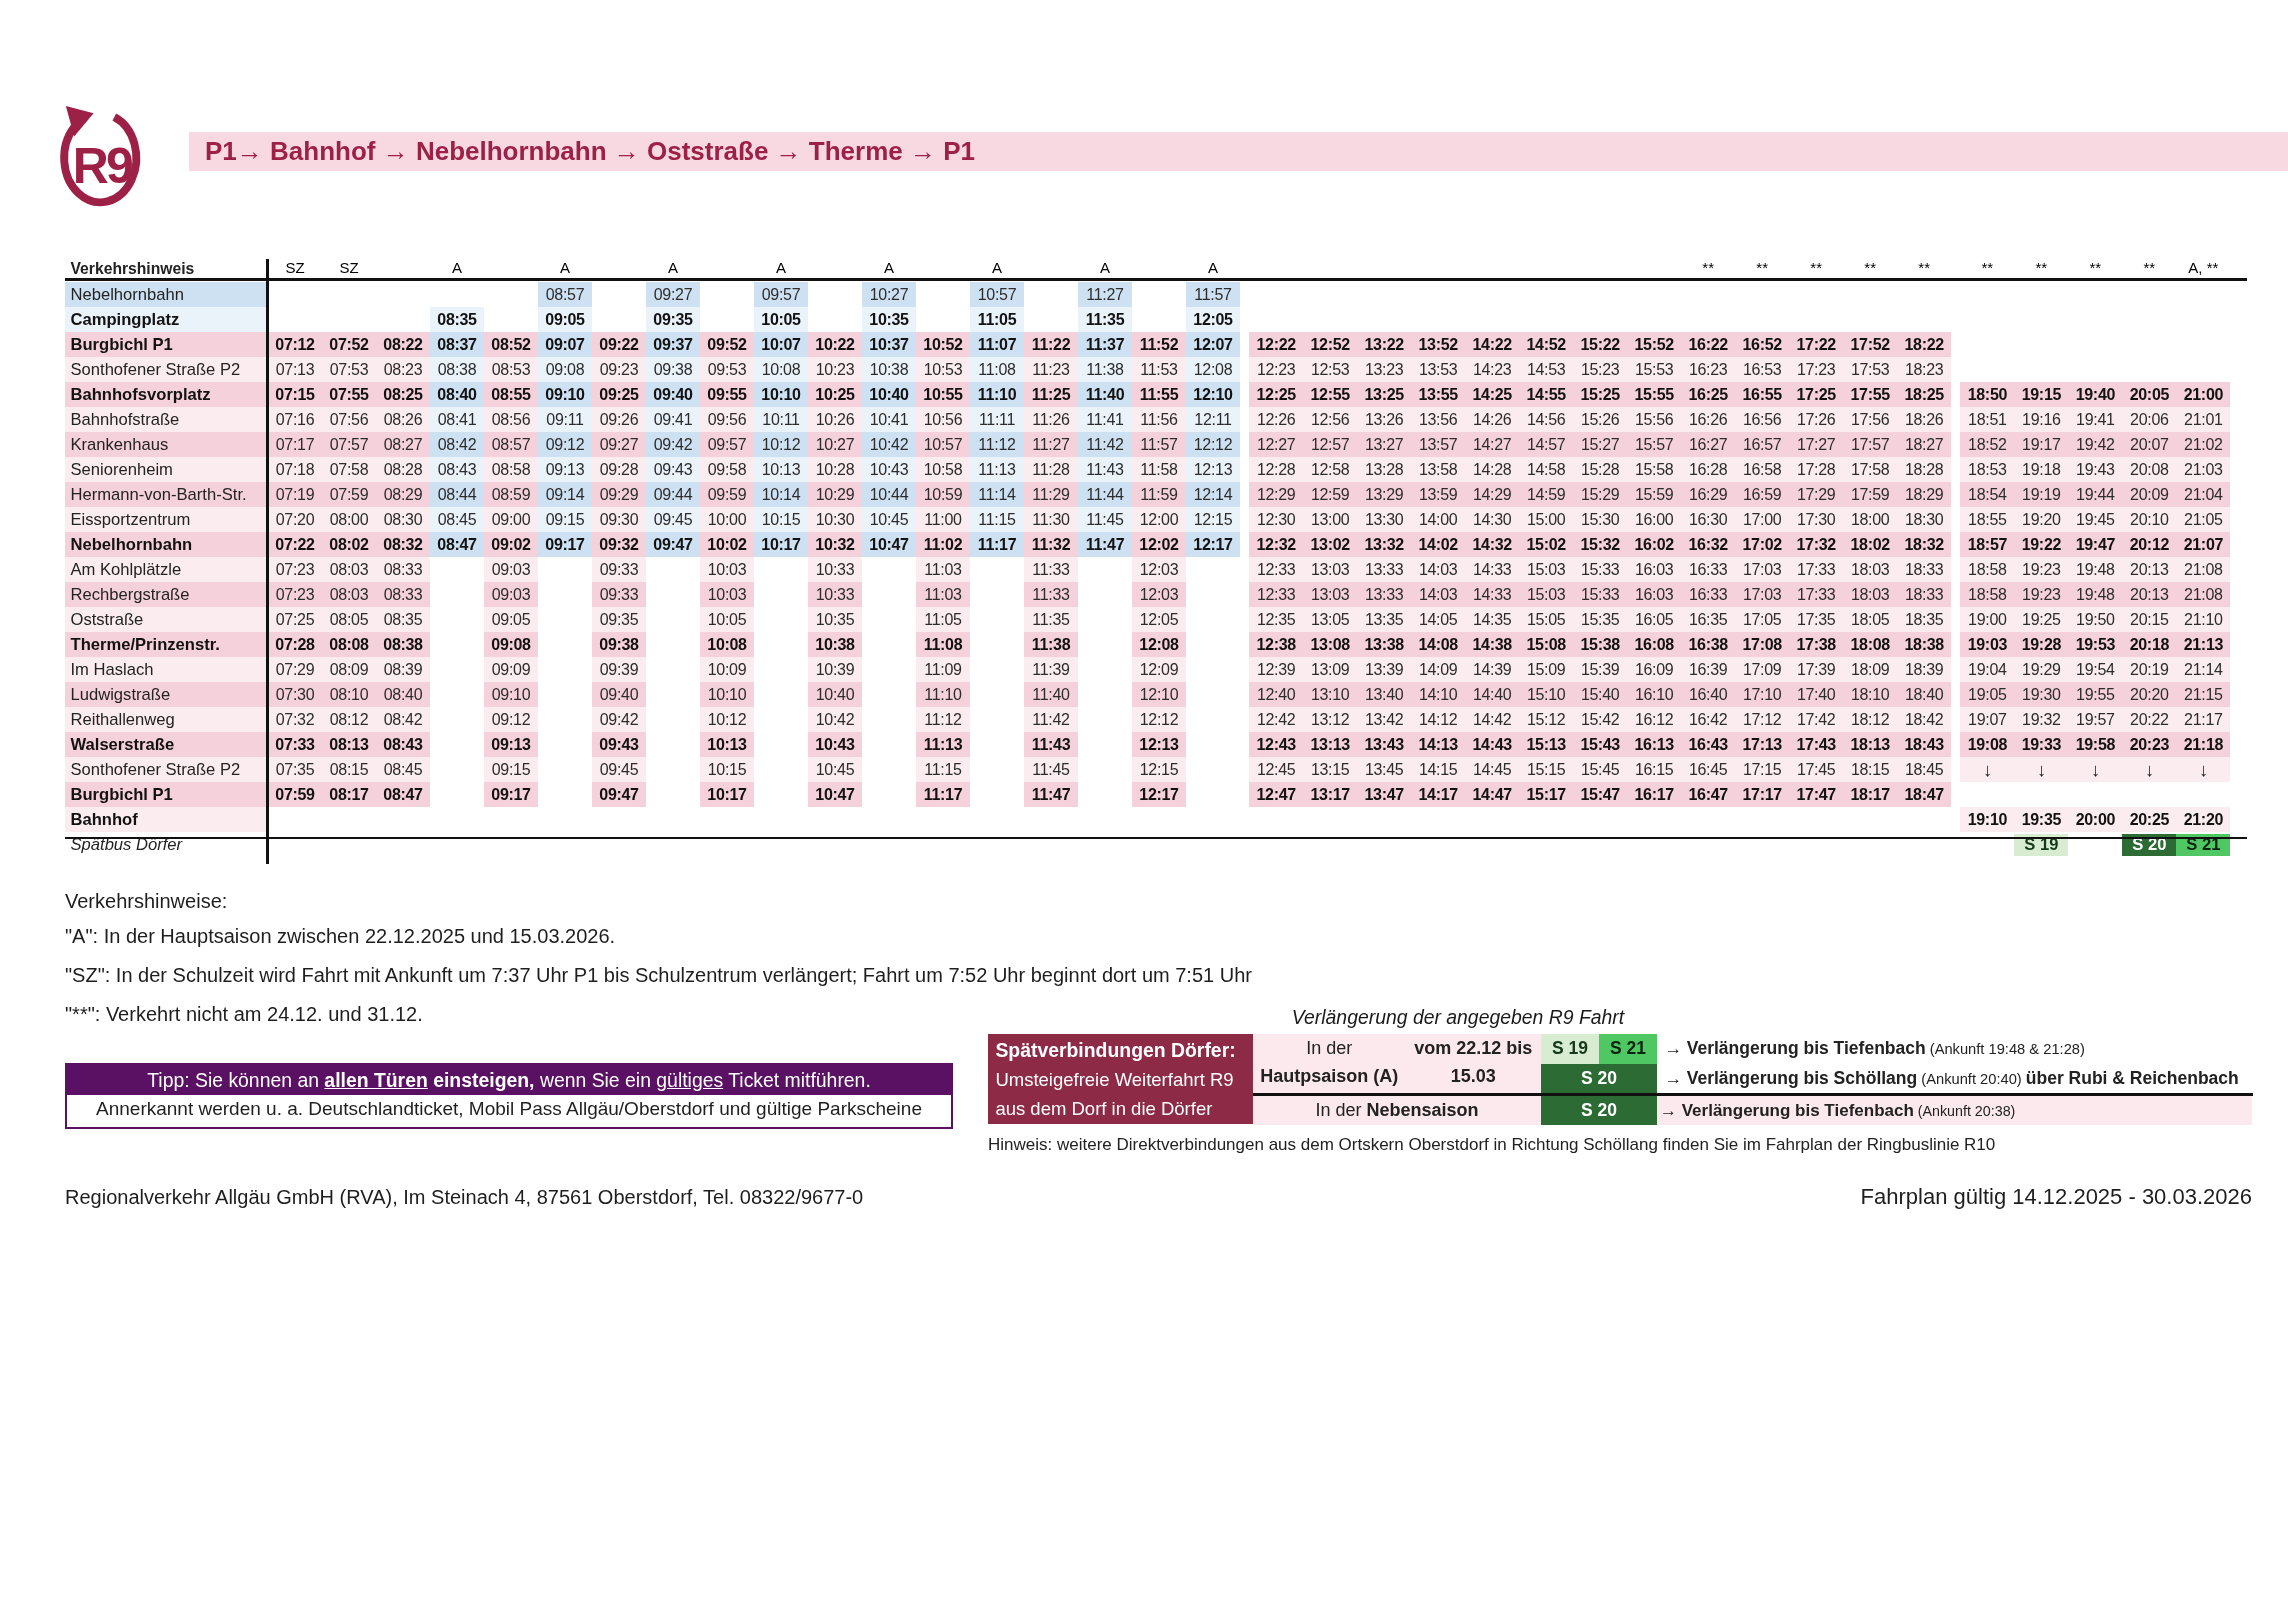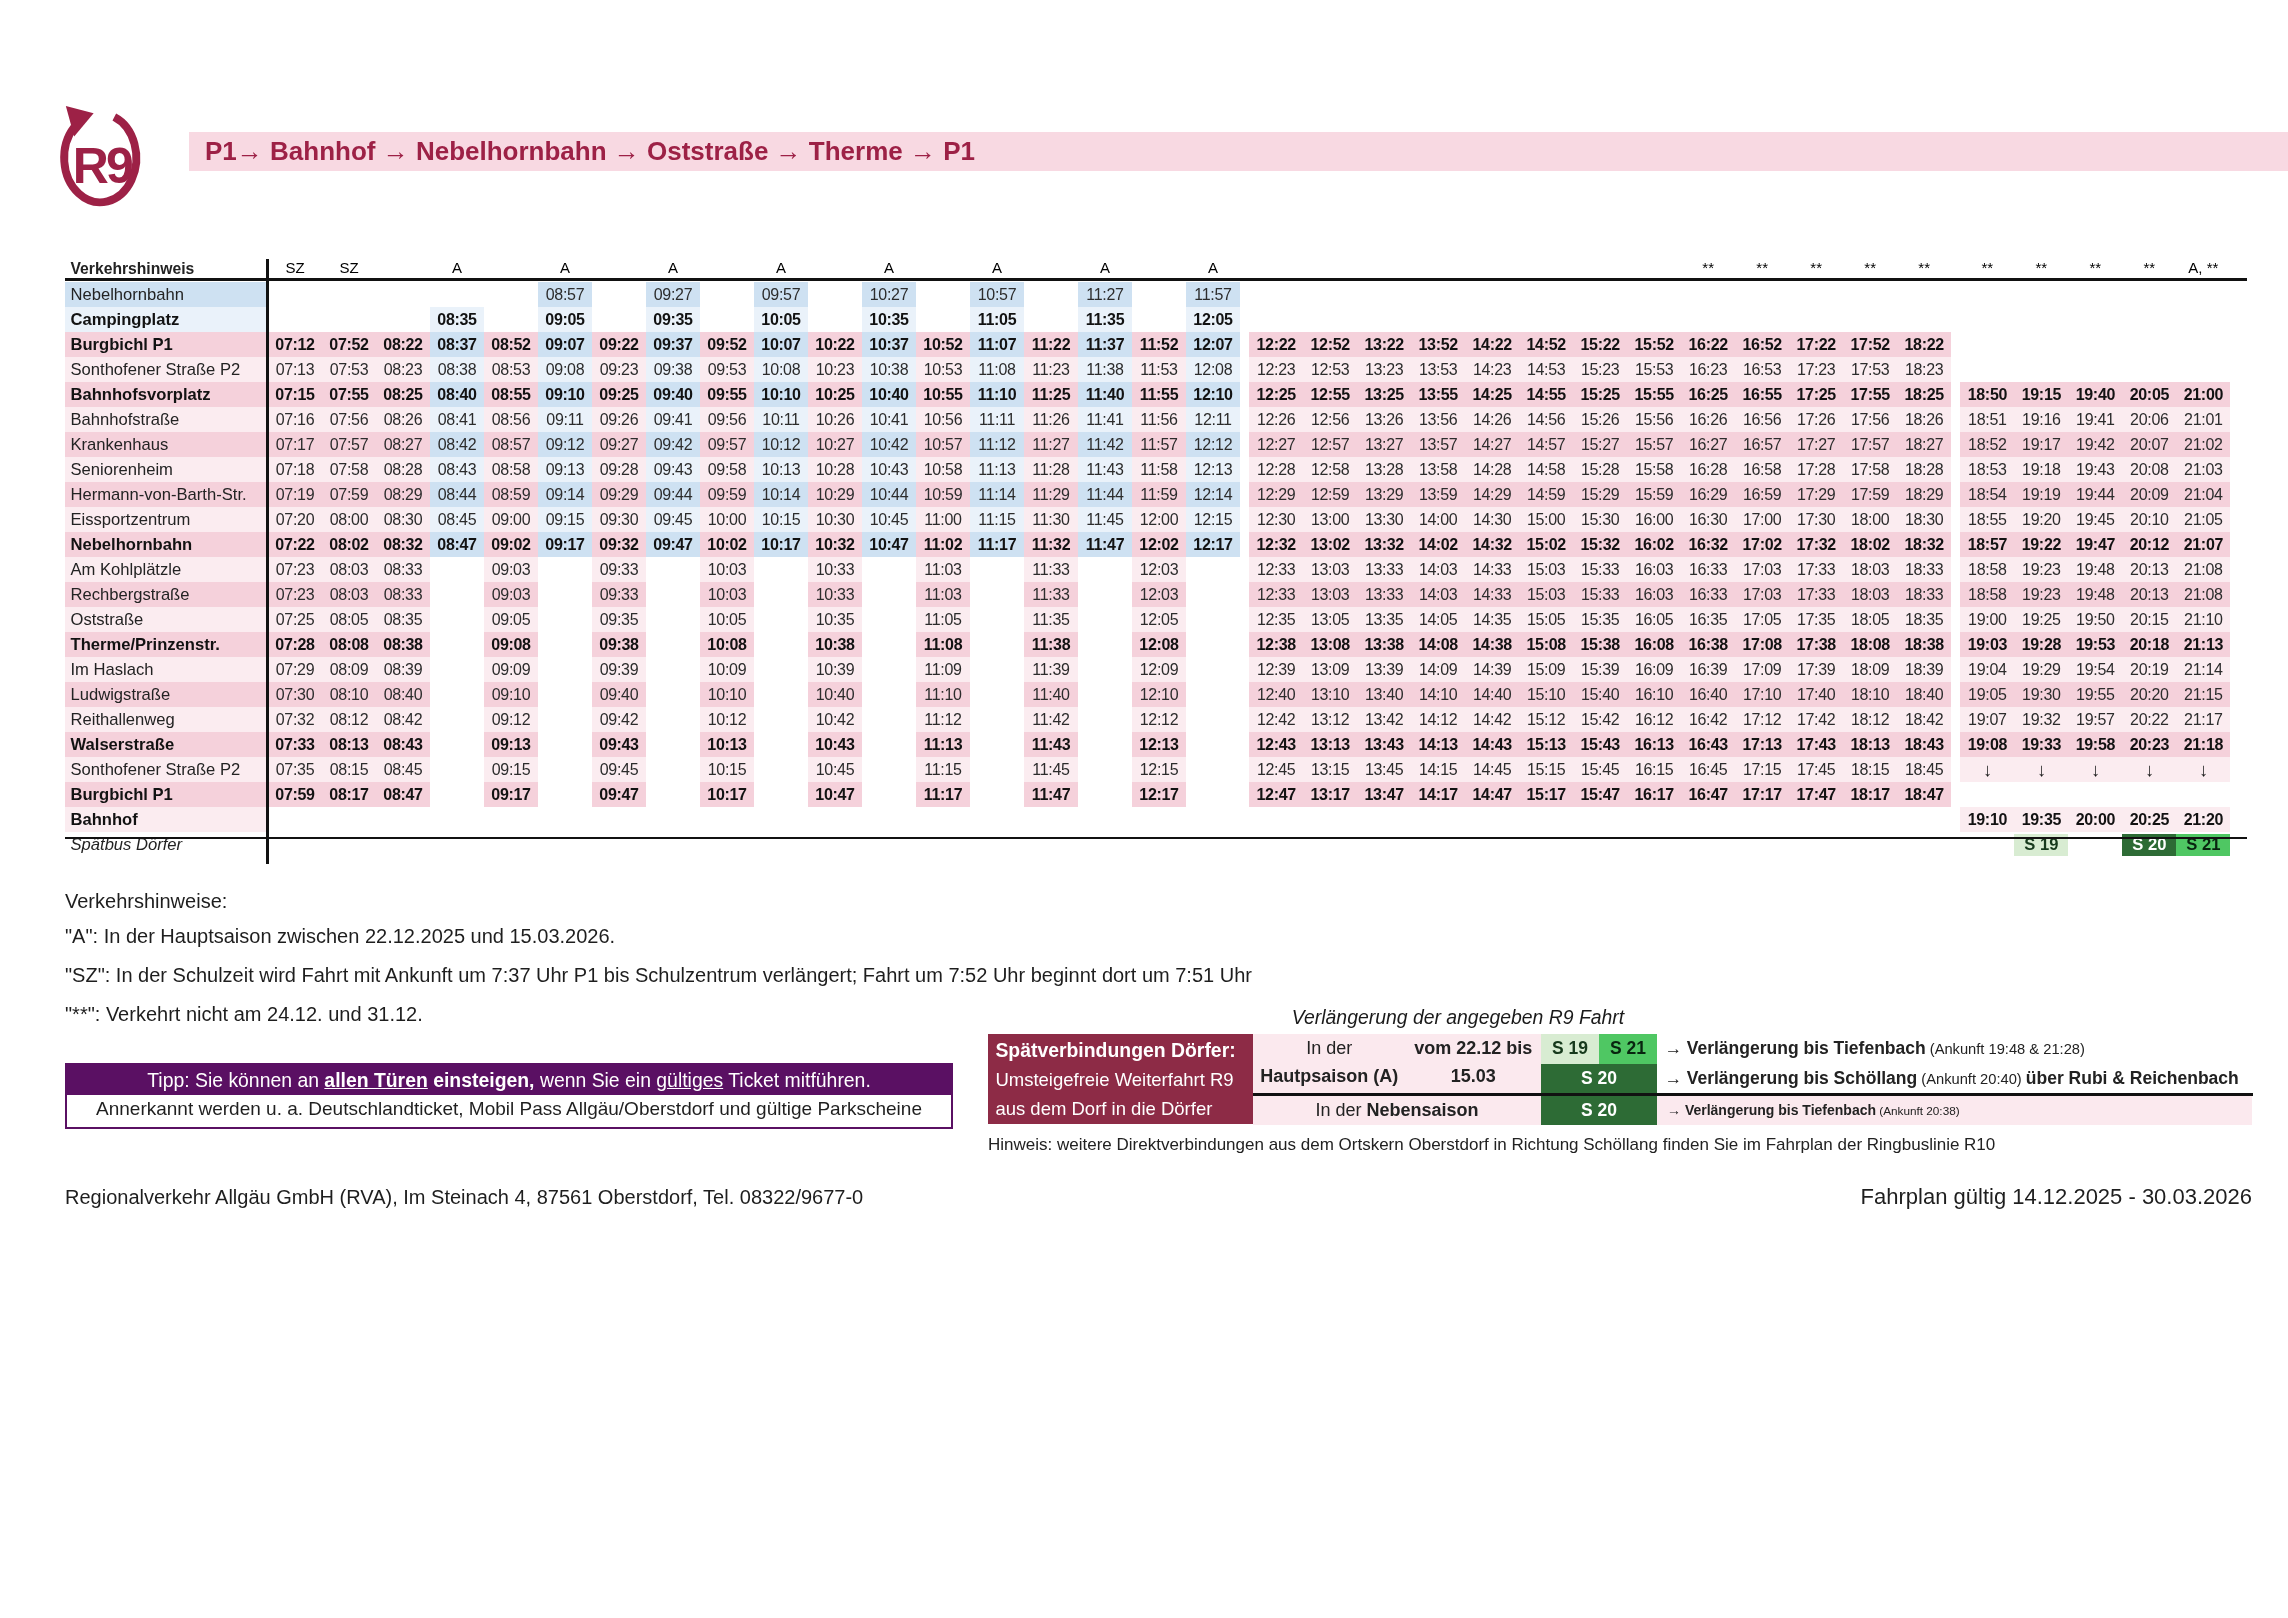--- a/index.html
+++ b/index.html
@@ -65,21 +65,21 @@
   #lb-badges2{left:553px;top:29.5px;width:116px;height:29.5px;}
   #lb-badges2 span,#lb-badges3 span{display:block;width:100%;height:100%;line-height:29.5px;text-align:center;font-weight:700;font-size:17.5px;}
   #lb-dest1{left:669px;top:0;width:595px;height:29.5px;line-height:29.5px;padding-left:7.4px;white-space:nowrap;font-size:17.5px;}
   #lb-dest2{left:669px;top:29.5px;width:595px;height:29.5px;line-height:29.5px;padding-left:7.4px;white-space:nowrap;font-size:17.5px;}
   #lb-line{left:265px;top:59px;width:1000px;height:2.8px;background:#111;}
   #lb-seasonB{left:265px;top:62px;width:288px;height:29px;background:var(--late_pink);
               text-align:center;line-height:29px;}
   #lb-badges3{left:553px;top:62px;width:116px;height:29px;}
   #lb-badges3 span{line-height:29px;}
   #lb-dest3{left:669px;top:62px;width:595px;height:29px;background:var(--late_pink);
-            line-height:29px;padding-left:10px;white-space:nowrap;font-size:14px;}
+            line-height:29px;padding-left:3px;white-space:nowrap;font-size:17px;}
   #latehint{position:absolute;left:988px;top:1135px;font-size:17px;color:#222;}
   
   #footleft{position:absolute;left:65px;top:1186px;font-size:20px;color:#1e1e1e;}
   #footright{position:absolute;right:37px;top:1184px;font-size:22px;color:#1e1e1e;text-align:right;}
 </style>
 </head>
 <body>
 
 <div id="page">
 

